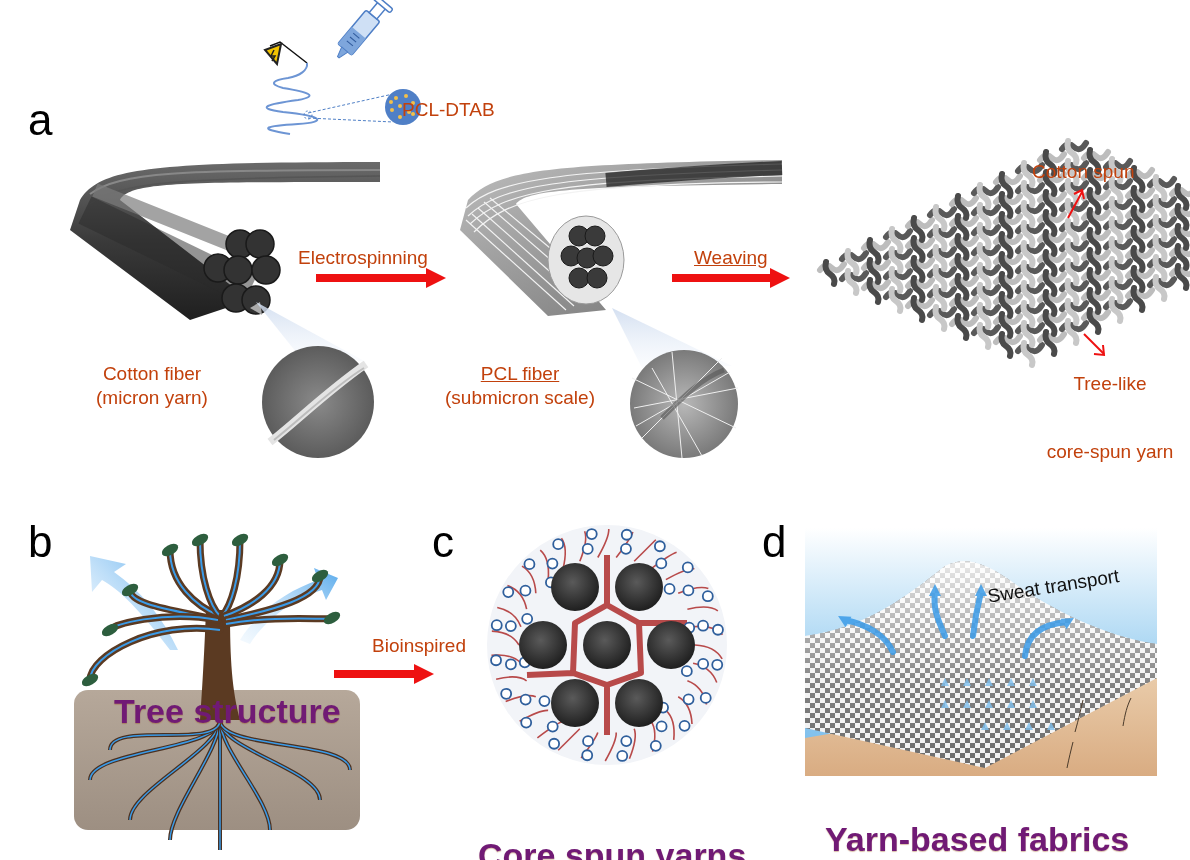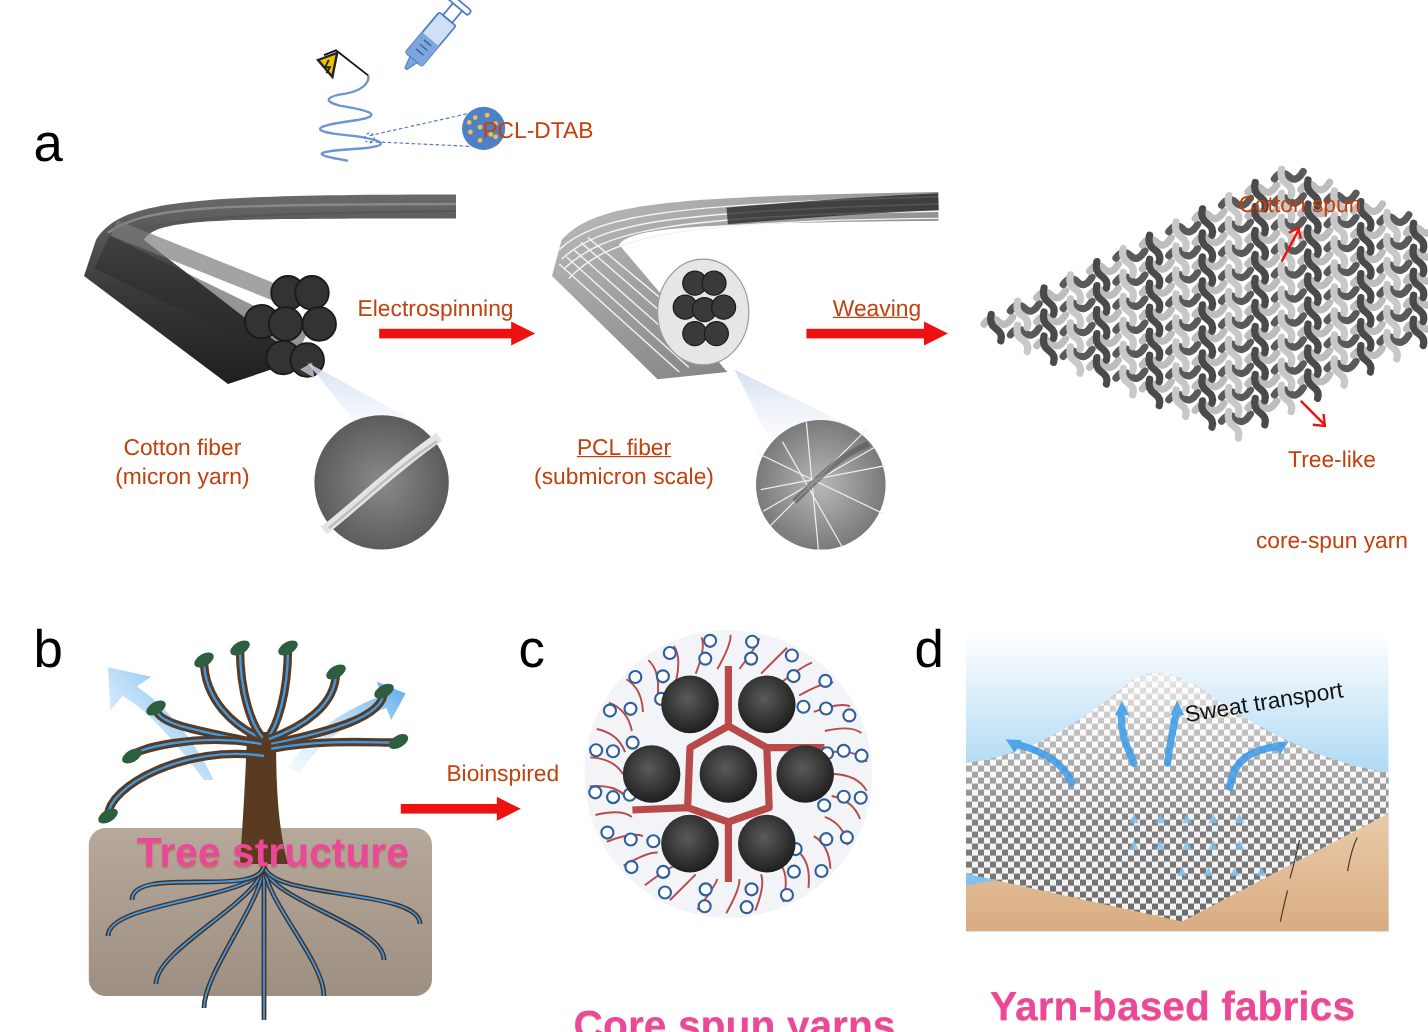--- a/index.html
+++ b/index.html
@@ -1,20 +1,20 @@
 <!DOCTYPE html>
 <html><head>
 <meta charset="utf-8">
 <style>
   html, body { margin:0; padding:0; background:#ffffff; }
   body { width:1190px; height:860px; position:relative; overflow:hidden; font-family:"Liberation Sans", sans-serif; color:#111; }
   .abs { position:absolute; }
   .panel-letter { font-size:44px; color:#000; line-height:1; font-family:"Liberation Sans", sans-serif; }
   .lbl { font-size:19px; color:#c2410c; text-align:center; line-height:24px; white-space:nowrap; }
-  .orange-title { font-weight:bold; color:#ec4899; font-size:34px; white-space:nowrap; text-shadow:0 1px 1px rgba(150,70,0,0.35); }
+  .orange-title { font-weight:bold; color:#701a75; font-size:34px; white-space:nowrap; text-shadow:0 1px 1px rgba(150,70,0,0.35); }
   svg { position:absolute; overflow:visible; }
 </style>
 </head>
 <body>
 
 <div class="abs panel-letter" style="left:28px;top:98px;">a</div>
 
 <svg style="left:228px;top:0px;" width="200" height="140" viewBox="0 0 200 140">
 
   <g transform="translate(118,48) rotate(40)">

